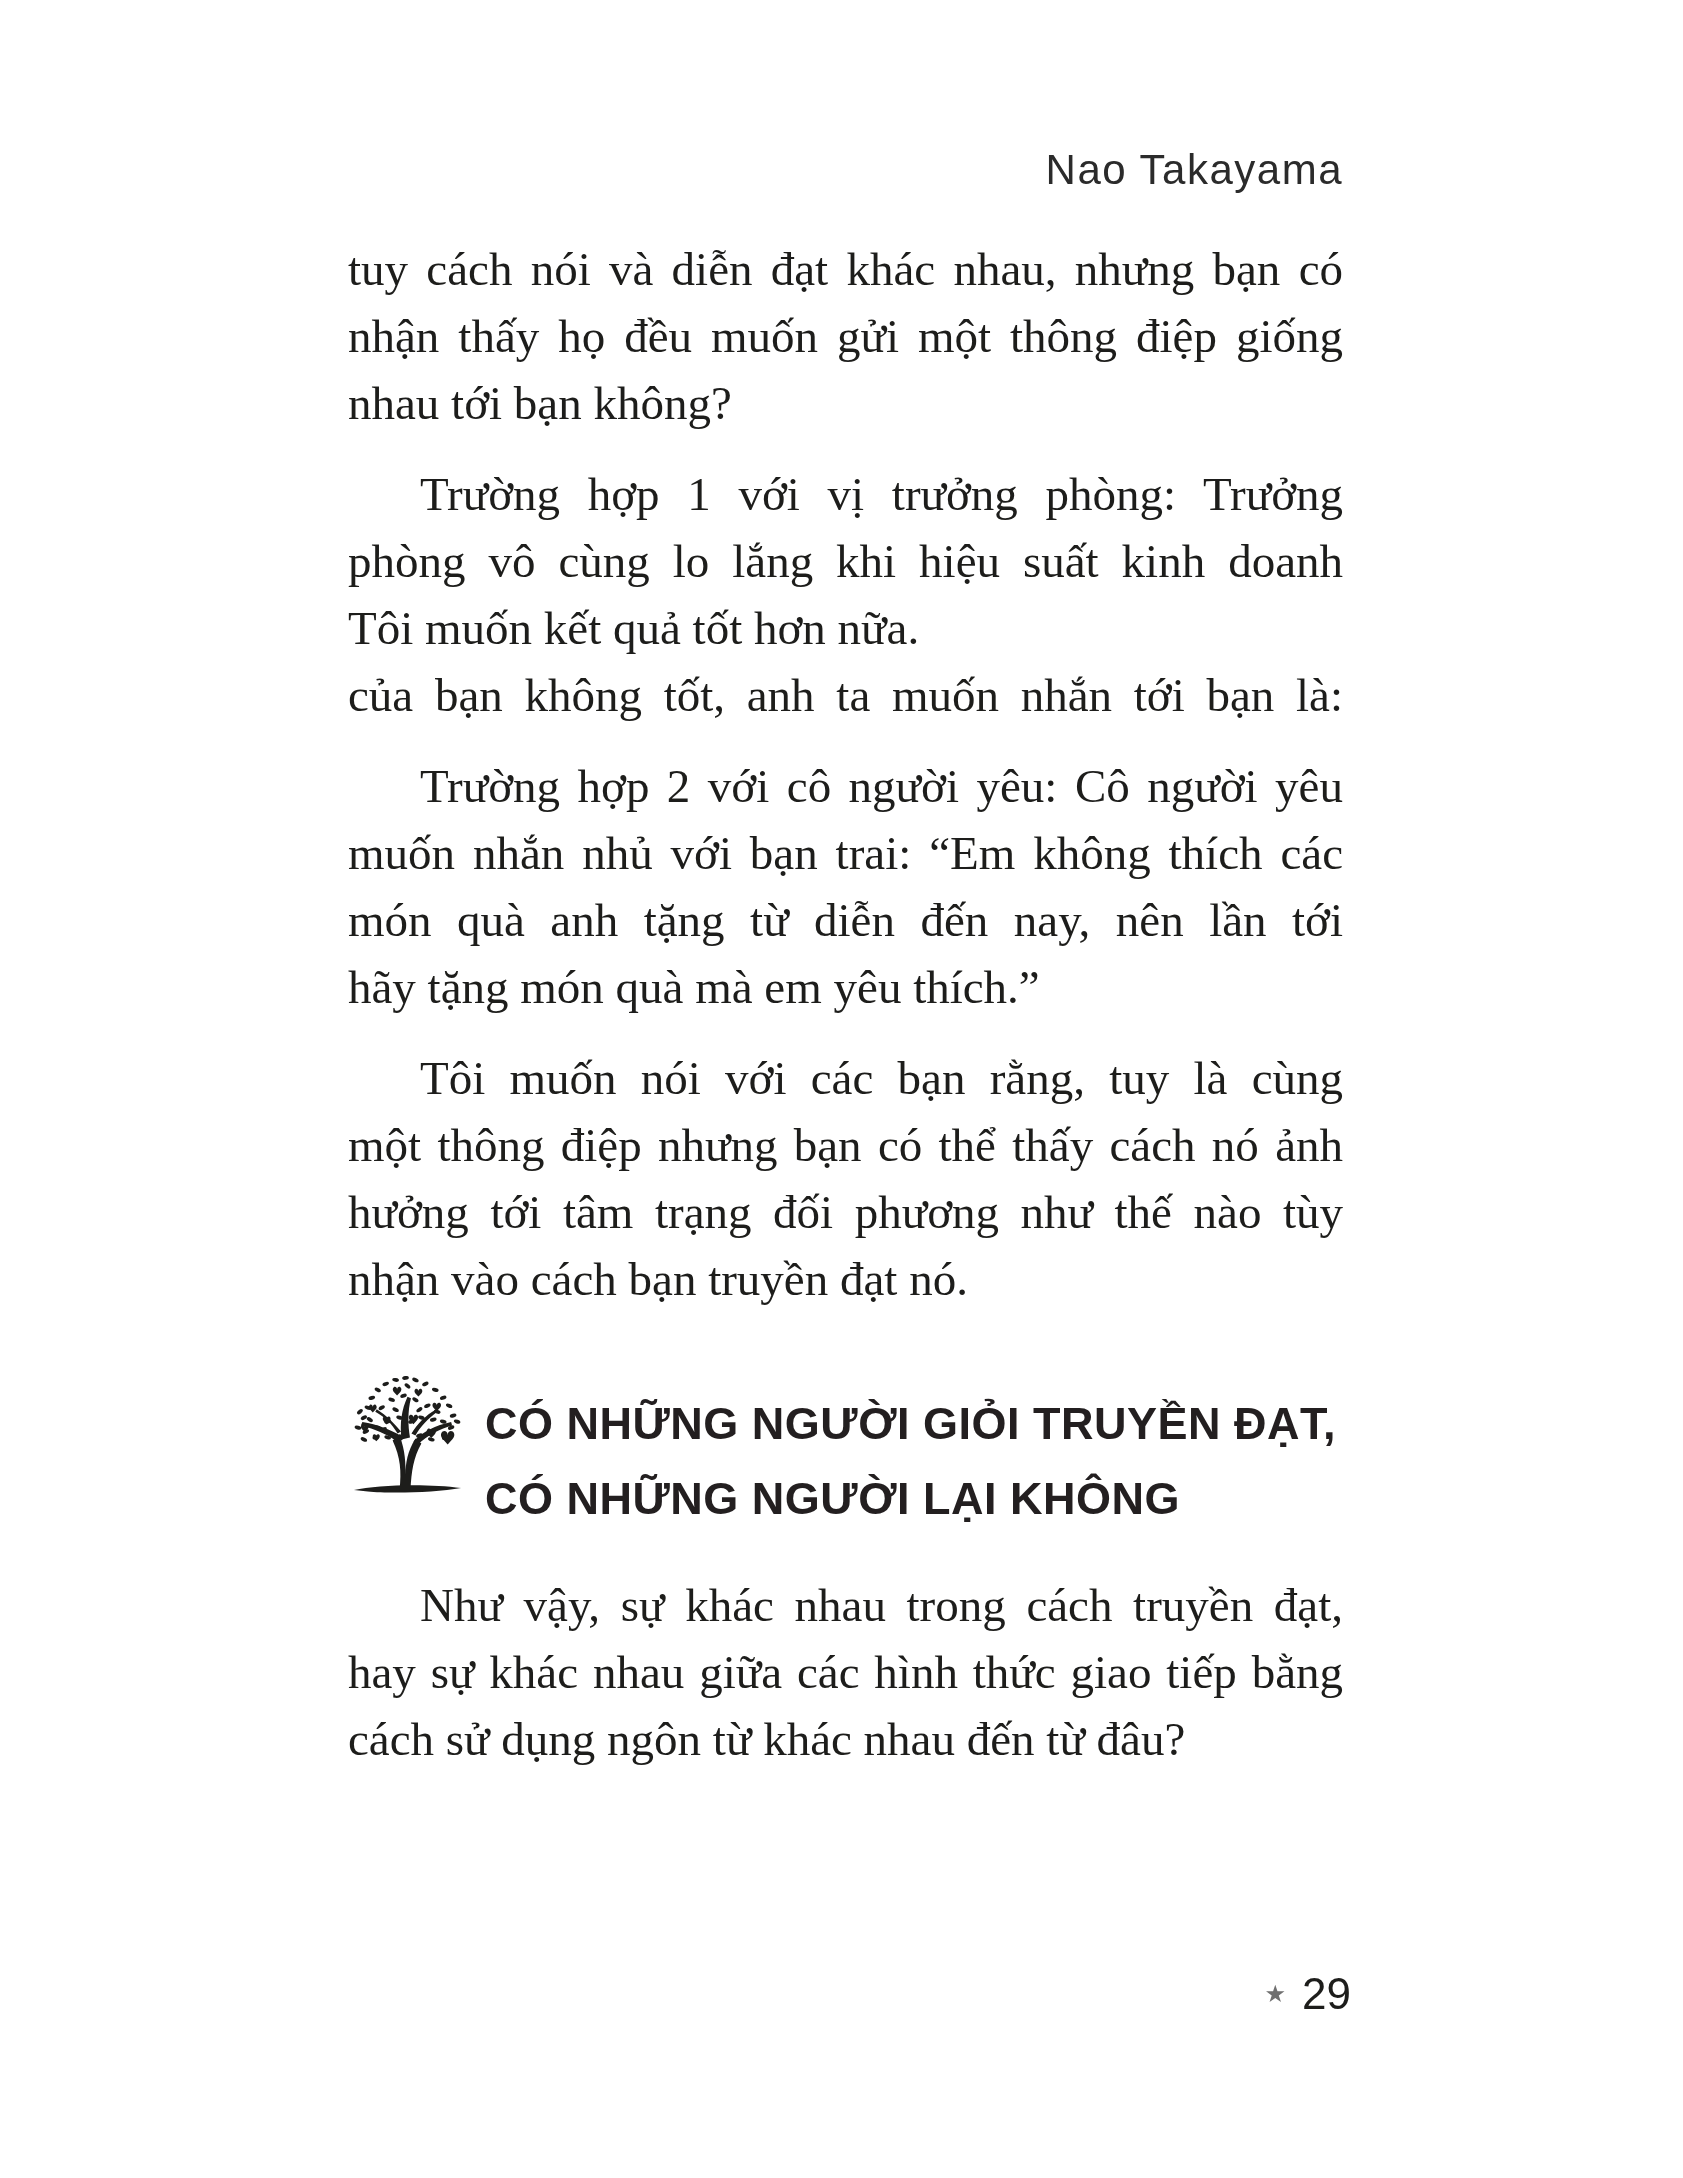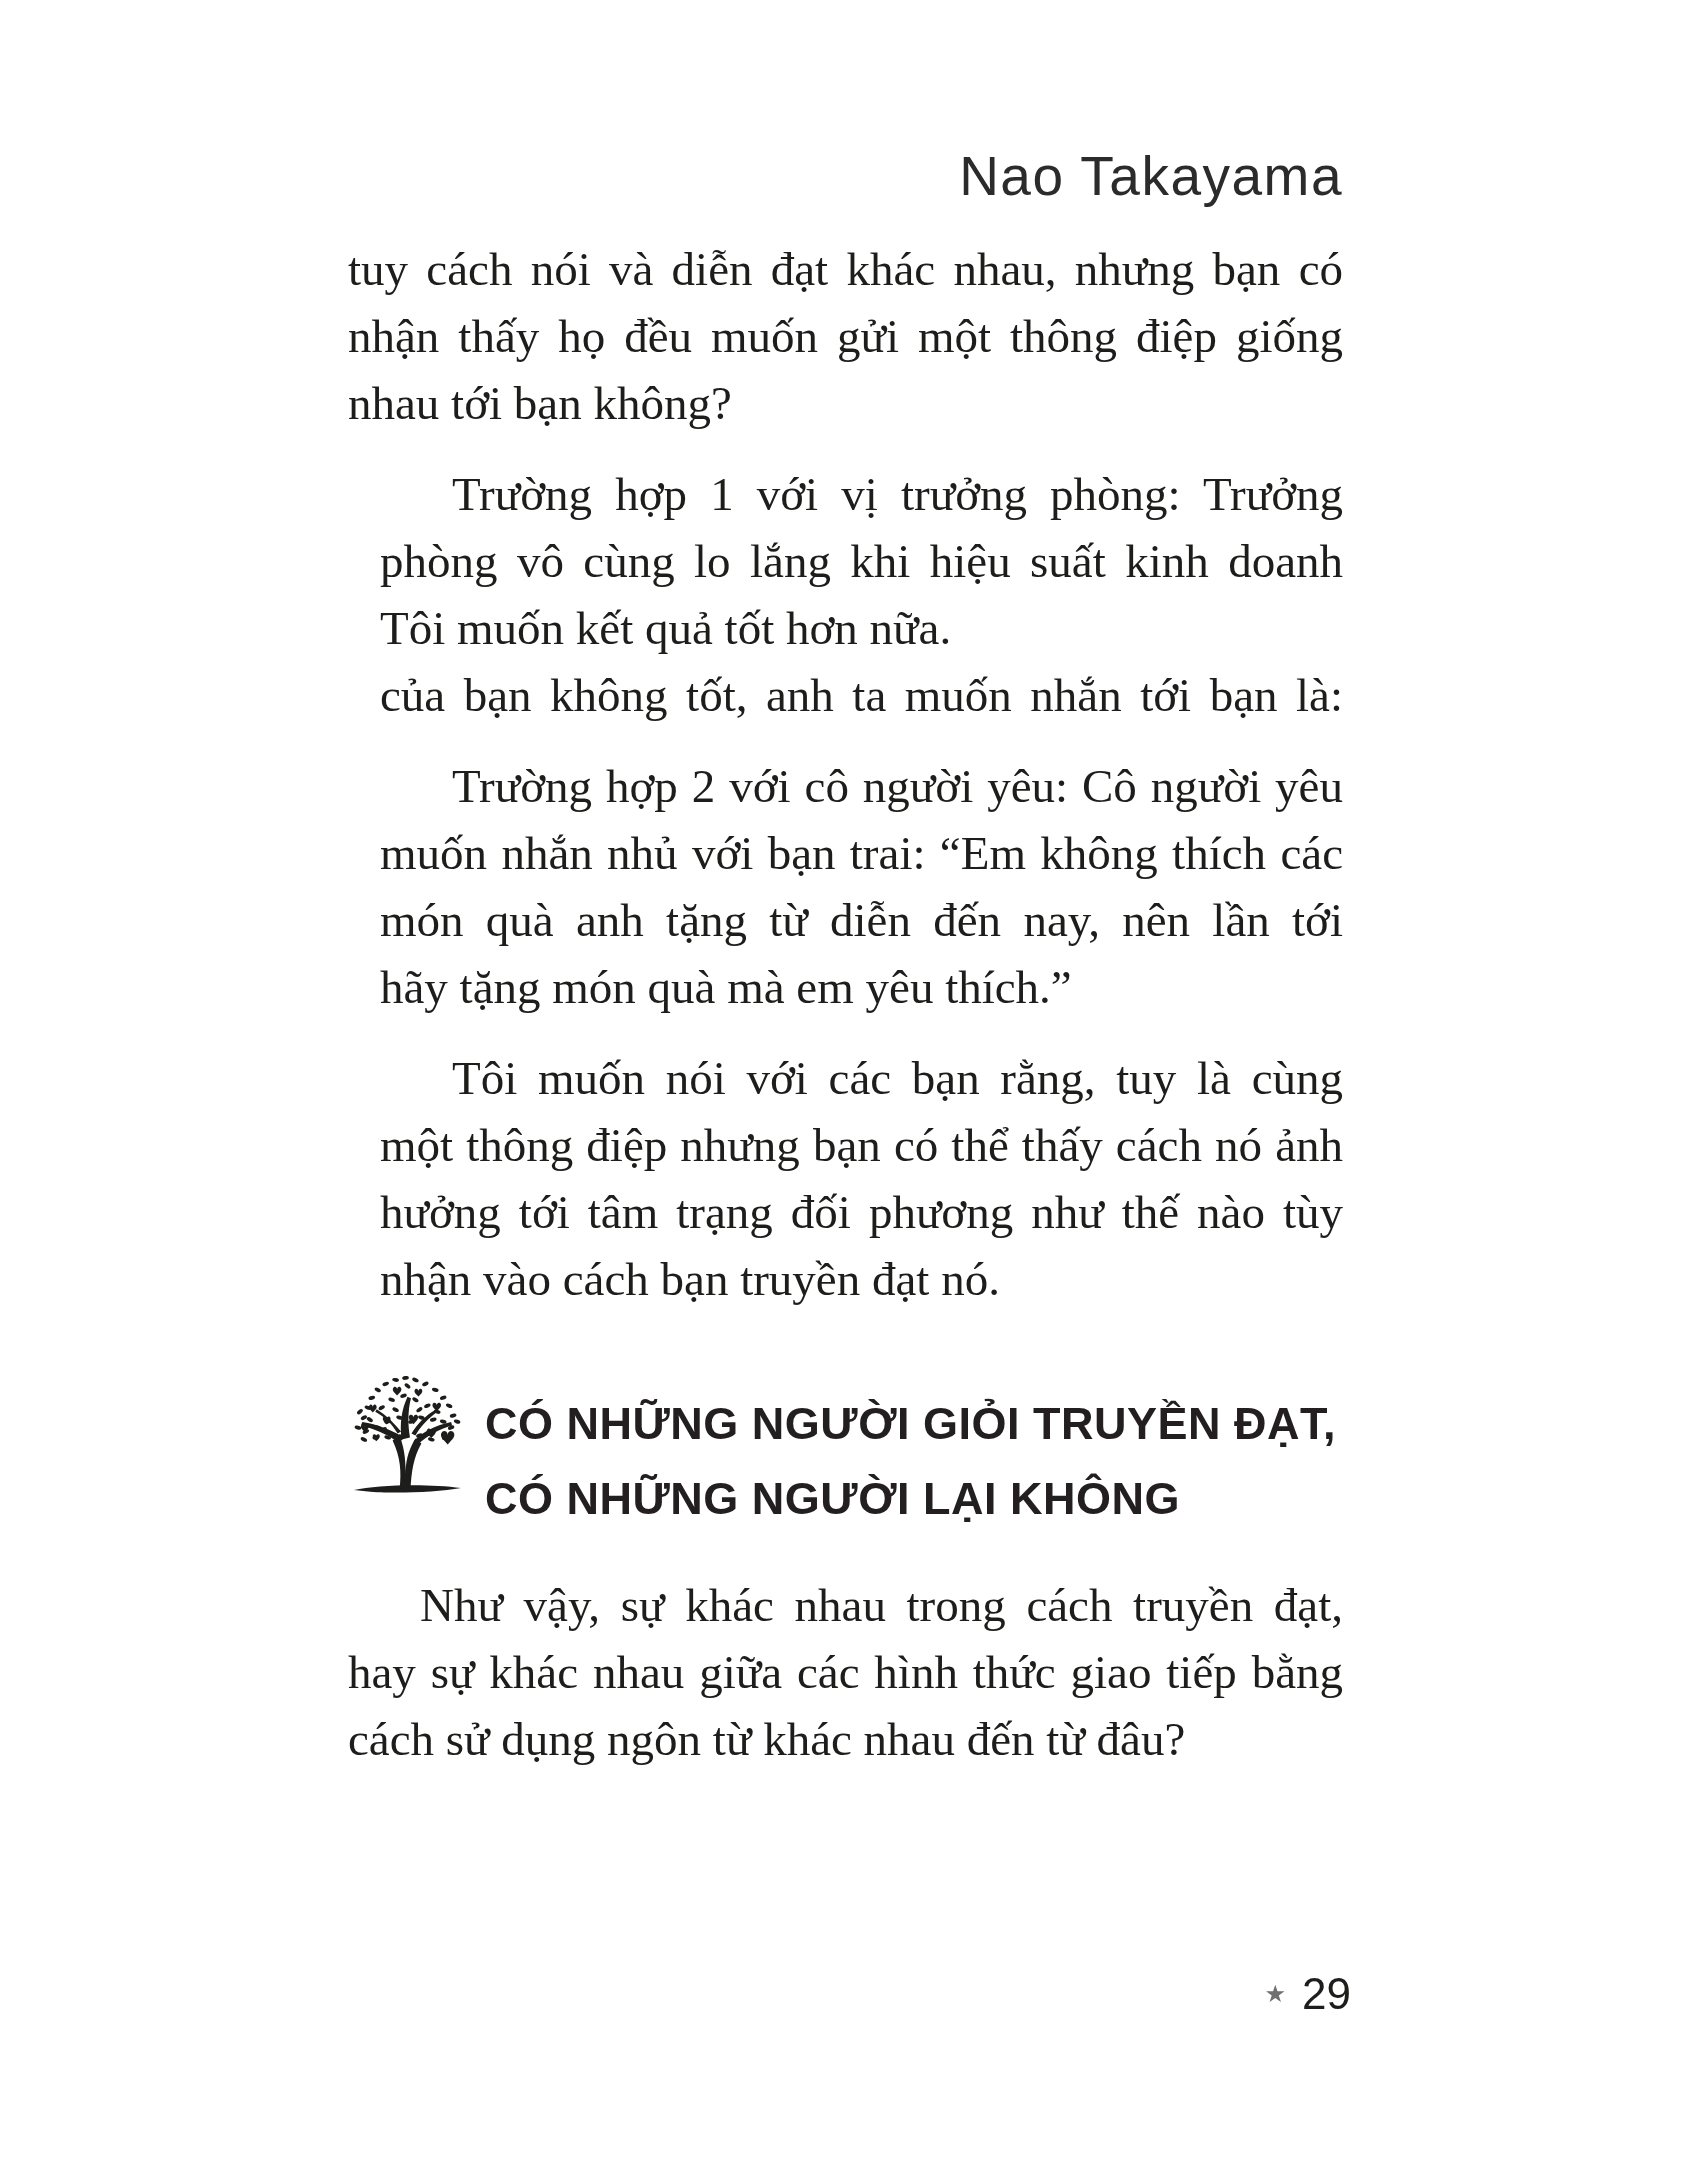--- a/index.html
+++ b/index.html
@@ -8,30 +8,30 @@
     width:1683px;height:2178px;
     background:#ffffff;
     overflow:hidden;
     font-family:"Liberation Serif","DejaVu Serif",serif;
     --text:#1d1d1b; --heading:#231f20; --star:#707070;
   }
   .running-header{
     position:absolute; top:149px; left:348px; width:995px;
     text-align:right;
     font-family:"Liberation Sans","DejaVu Sans",sans-serif;
-    font-weight:400; font-size:55px; line-height:1;
+    font-weight:400; font-size:42px; line-height:1;
     letter-spacing:1.5px; color:#2b2b2b;
   }
   .text-column{
     position:absolute; left:348px; top:236px; width:995px;
     color:var(--text);
     font-size:47px; 
   }
   .para{margin:0;}
-  .para + .para{margin-top:24px;margin-left:32px;}
+  .para + .para{margin-top:24px;}
   .bodyline{
     line-height:67px; height:67px; white-space:normal;
   }
   .jfull{ text-align:justify; text-align-last:justify; }
   .indent{ text-indent:72px; }
   .section-heading{
     display:flex; align-items:flex-start; gap:18px;
     margin-top:59px;
   }
   .section-heading + .para{ margin-top:36px; }

